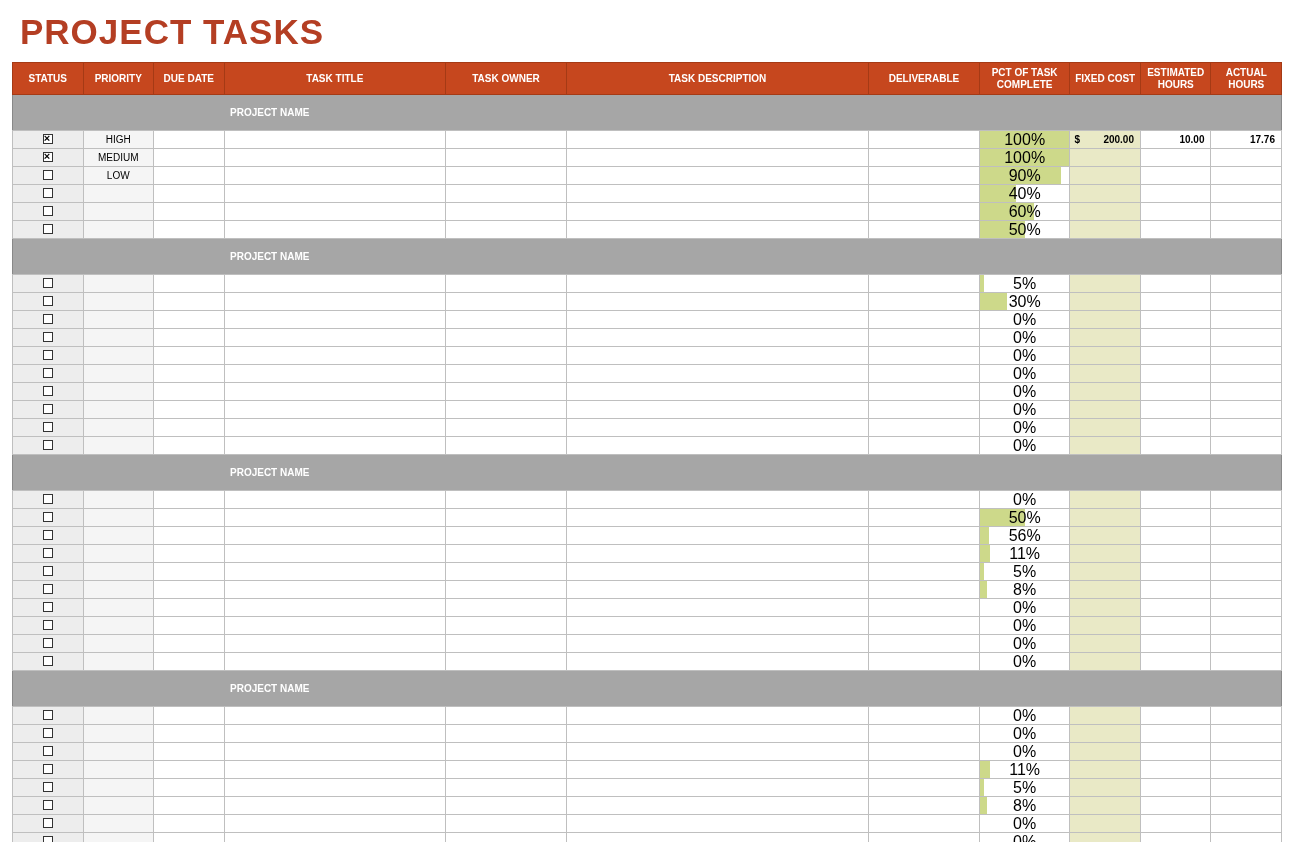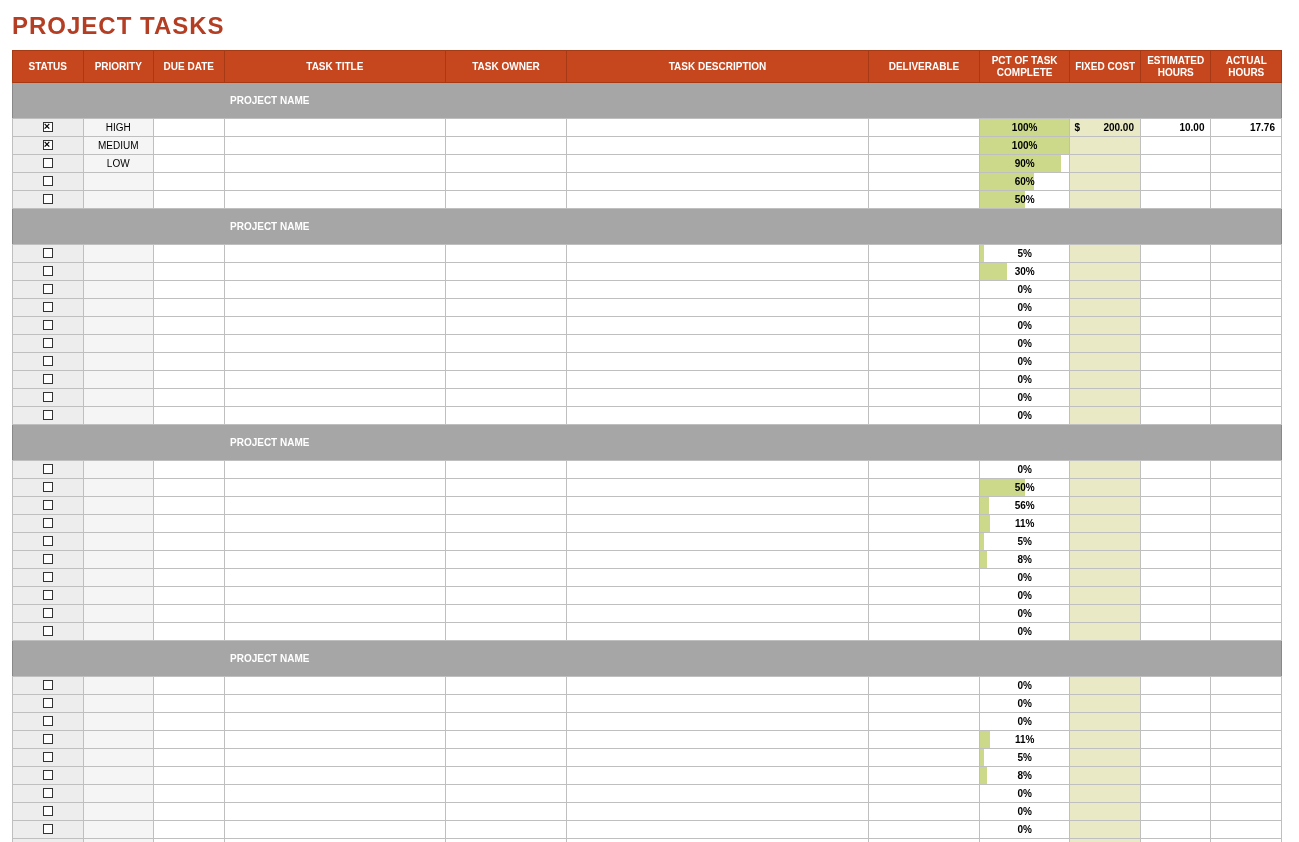--- a/index.html
+++ b/index.html
@@ -4,24 +4,25 @@
 <style>
   * { box-sizing: border-box; margin: 0; padding: 0; }
   body {
     font-family: Arial, Helvetica, sans-serif;
     background: #ffffff;
     padding: 12px;
     font-size: 11px;
   }
   .title {
     color: #b43e23;
-    font-size: 24px;
+    font-size: 35px;
     font-weight: 700;
     letter-spacing: 1px;
     margin-bottom: 10px;
+    margin-left: 8px;
   }
   .sheet {
     border: 1px solid #888;
     width: 1270px;
     border-collapse: collapse;
     table-layout: fixed;
   }
   .sheet col.c-status  { width: 70px; }
   .sheet col.c-priority{ width: 70px; }
   .sheet col.c-due     { width: 70px; }
@@ -90,21 +91,21 @@
     position:absolute; inset:0;
     background:#fff;
   }
   .bar-fill{
     position:absolute; top:0; bottom:0; left:0;
     background:#cdd98a;
   }
   .bar-label{
     position:absolute; inset:0;
     display:flex; align-items:center; justify-content:center;
-    font-weight:700; font-size:10px; color:#000;text-align:center;
+    font-weight:400; font-size:16px; color:#000;text-align:center;
   }
   .cost-inner{
     display:flex; justify-content:space-between; width:100%;
   }
 </style>
 </head>
 <body>
 
 <div class="title">PROJECT TASKS</div>
 
@@ -202,20 +203,38 @@
       <tr class="row">
         <td class="status-cell"><span class="cb"></span></td>
         <td class="priority-cell"></td>
         <td class="due-cell"></td>
         <td></td>
         <td></td>
         <td></td>
         <td></td>
         <td class="pct-cell">
           <div class="bar-wrap">
+            <div class="bar-fill" style="width: 40%;"></div>
+            <div class="bar-label">40%</div>
+          </div>
+        </td>
+        <td class="cost-cell"></td>
+        <td class="est-cell"></td>
+        <td class="act-cell"></td>
+      </tr>
+      <tr class="row">
+        <td class="status-cell"><span class="cb"></span></td>
+        <td class="priority-cell"></td>
+        <td class="due-cell"></td>
+        <td></td>
+        <td></td>
+        <td></td>
+        <td></td>
+        <td class="pct-cell">
+          <div class="bar-wrap">
             <div class="bar-fill" style="width: 60%;"></div>
             <div class="bar-label">60%</div>
           </div>
         </td>
         <td class="cost-cell"></td>
         <td class="est-cell"></td>
         <td class="act-cell"></td>
       </tr>
       <tr class="row">
         <td class="status-cell"><span class="cb"></span></td>

